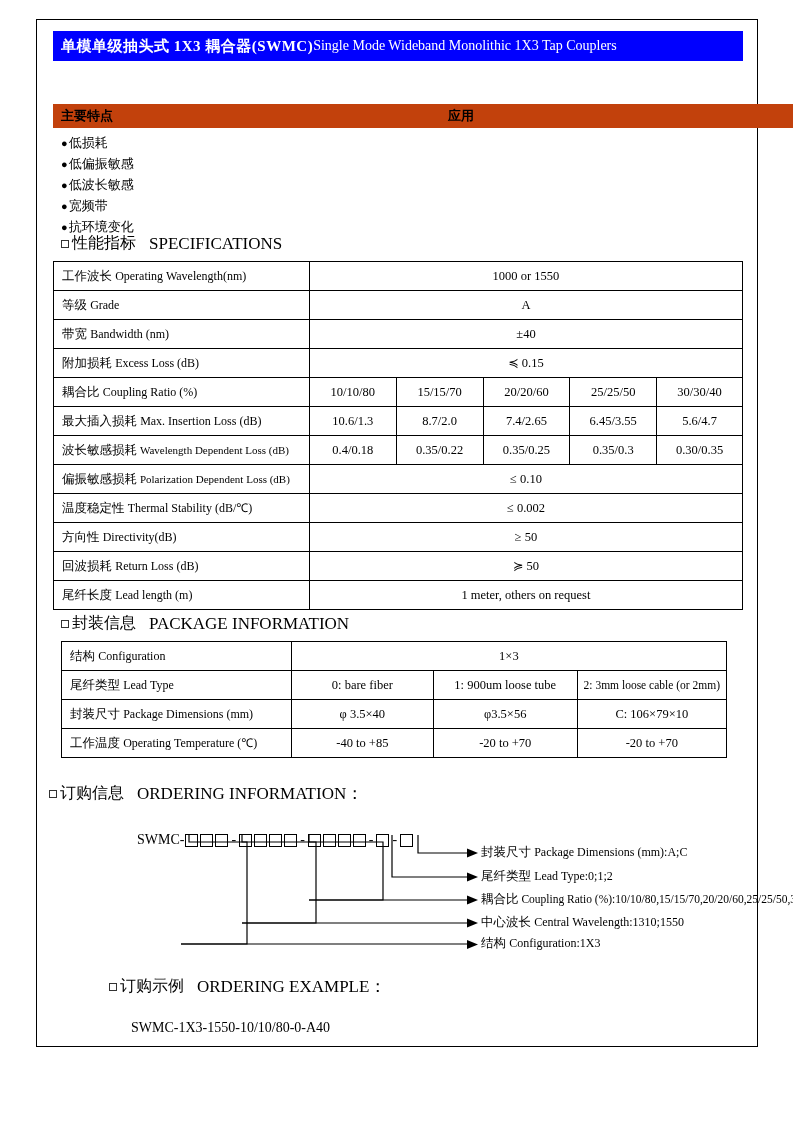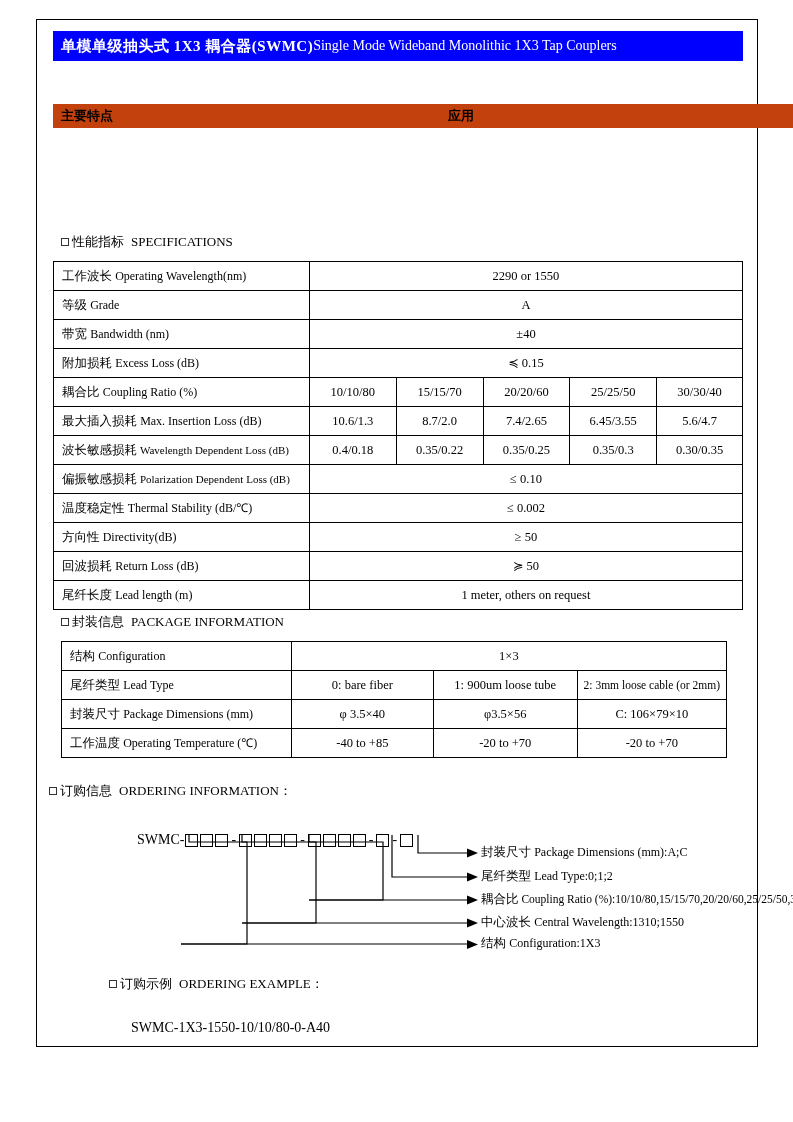--- a/index.html
+++ b/index.html
@@ -51,22 +51,22 @@
 
   
   .sect{
     position:absolute;font-size:13.5px;white-space:nowrap;
     display:flex;align-items:center;
   }
   .sq{
     display:inline-block;width:6px;height:6px;
     border:1px solid #333;margin-right:3px;background:#fff;
   }
-  .sect .cn{font-size:13px;text-align:right;}
-  .sect .en{font-size:13px;margin-left:7px;}
+  .sect .cn{font-size:16px;text-align:right;}
+  .sect .en{font-size:17px;margin-left:13px;}
 
   
   table.spec{
     position:absolute;border-collapse:collapse;
     font-size:12.5px;
   }
   table.spec td{
     border:1px solid #000;
     padding:0 6px;
     height:28px;
@@ -109,41 +109,48 @@
   <div class="titlebar">
     <span class="title-cn">单模单级抽头式 1X3 耦合器(SWMC)</span>
         <span class="title-en">Single Mode Wideband Monolithic 1X3 Tap Couplers</span>
   </div>
 
   <div class="feat-head">
     <span class="fh1">主要特点</span>
     <span class="fh2">应用</span>
   </div>
 
+  <div class="flist left">
+    <div class="row"><span class="bullet">●</span><span>低损耗</span></div>
+    <div class="row"><span class="bullet">●</span><span>低偏振敏感</span></div>
+    <div class="row"><span class="bullet">●</span><span>低波长敏感</span></div>
+    <div class="row"><span class="bullet">●</span><span>宽频带</span></div>
+    <div class="row"><span class="bullet">●</span><span>抗环境变化</span></div>
+  </div>
 
 
   <div class="sect" style="left:24px;top:213px;">
     <span class="sq"></span>
         <span class="cn">性能指标</span>
         <span class="en">SPECIFICATIONS</span>
   </div>
 
   <table class="spec" style="left:16px;top:241px;width:690px;">
     <colgroup>
       <col style="width:256px">
           <col style="width:87px">
           <col style="width:87px">
           <col style="width:87px">
           <col style="width:87px">
           <col style="width:86px">
     </colgroup>
     <tbody>
           <tr>
       <td class="lbl"><span class="cn">工作波长</span> <span class="en">Operating Wavelength(nm)</span></td>
-      <td colspan="5">2290 or 1550</td>
+      <td colspan="5">1000 or 1550</td>
     </tr>
     <tr>
       <td class="lbl"><span class="cn">等级</span> <span class="en">Grade</span></td>
       <td colspan="5">A</td>
     </tr>
     <tr>
       <td class="lbl"><span class="cn">带宽</span> <span class="en">Bandwidth (nm)</span></td>
       <td colspan="5">±40</td>
     </tr>
     <tr>

